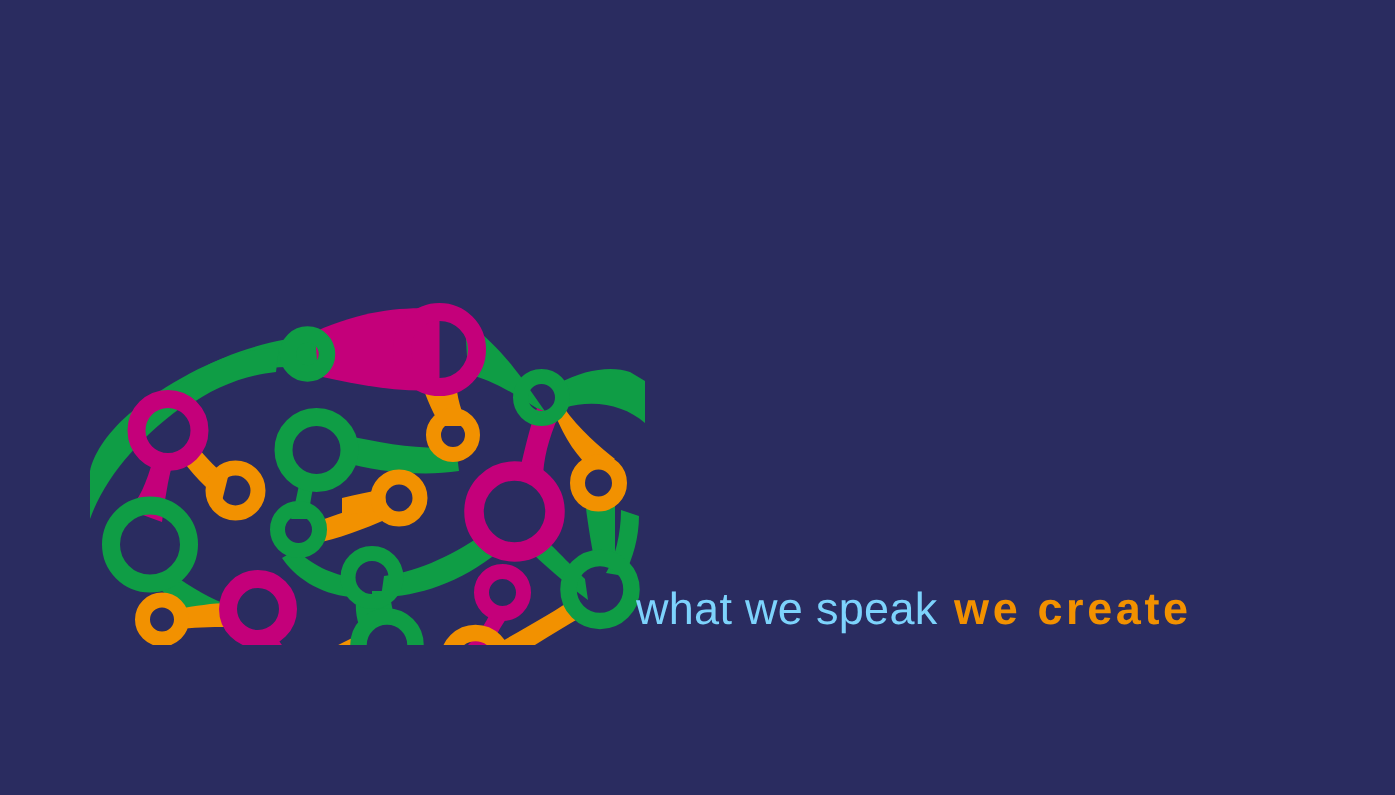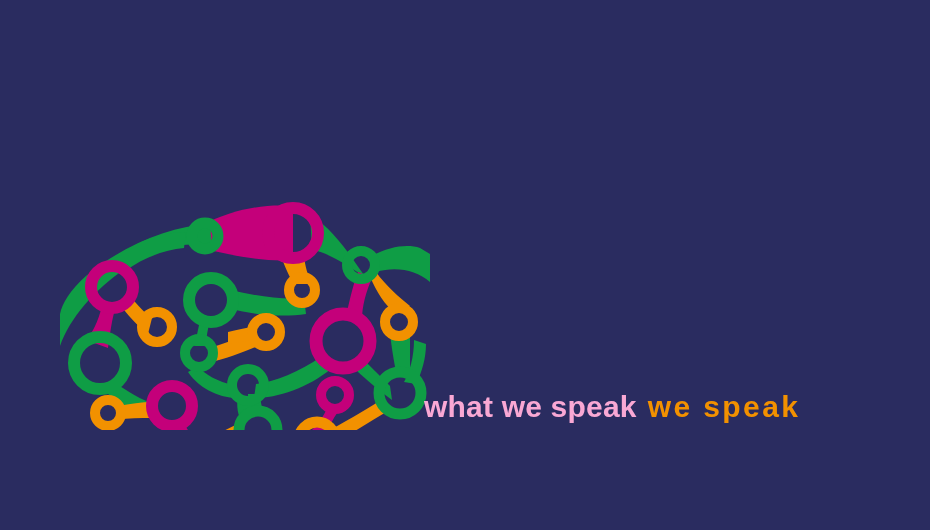--- a/index.html
+++ b/index.html
@@ -31,22 +31,22 @@
     top: 392px;
     width: 430px;
     height: 42px;
     display: flex;
     align-items: baseline;
     white-space: pre;
     line-height: 1;
   }
   .tag-light {
     font-size: 30px;
-    font-weight: 700;
-    color: #f9a8d4;
+    font-weight: 400;
+    color: #7dd3fc;
     letter-spacing: 0.2px;
   }
   .tag-gap {
     display: inline-block;
     width: 11px;
   }
   .tag-accent {
     font-size: 30px;
     font-weight: 700;
     color: #f29100;
@@ -150,16 +150,16 @@
         <circle cx="250" cy="386" r="15" stroke="#0f9d45" stroke-width="10"></circle>
         <circle cx="288" cy="399" r="14" stroke="#c4007a" stroke-width="9"></circle>
       </g>
 
     </svg>
   </div>
 
   <div id="tagline">
     <span class="tag-light">what we speak</span>
     <span class="tag-gap"></span>
-    <span class="tag-accent">we speak</span>
+    <span class="tag-accent">we create</span>
   </div>
 
 </div>
 
 </body></html>

